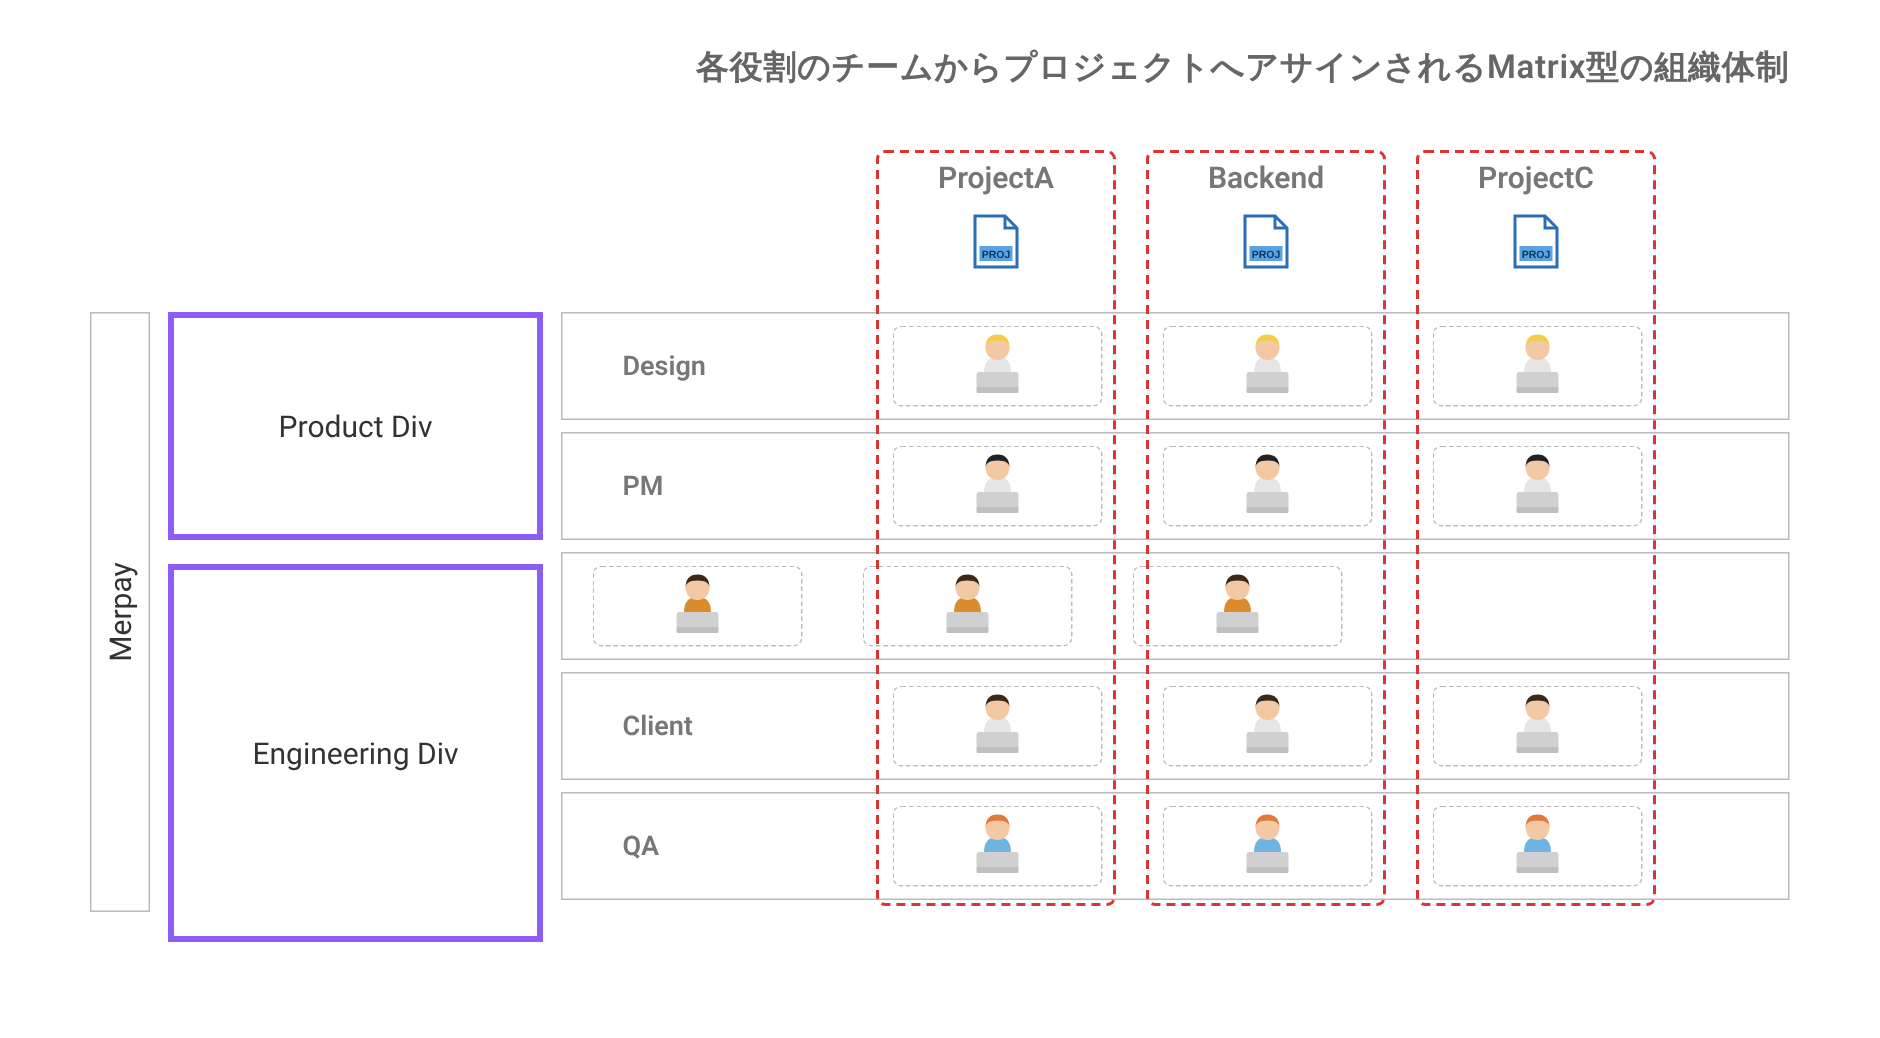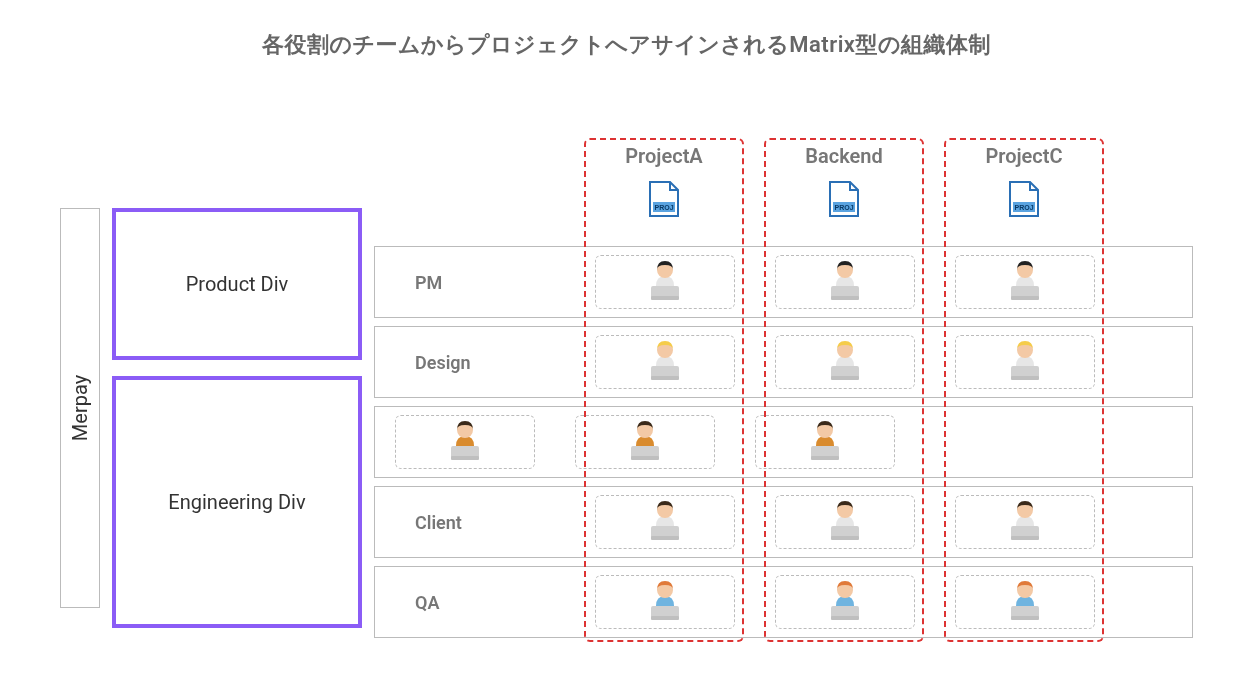--- a/index.html
+++ b/index.html
@@ -4,21 +4,21 @@
 <style>
   * { box-sizing: border-box; }
   body {
     margin: 0;
     padding: 30px 60px;
     font-family: -apple-system, BlinkMacSystemFont, "Segoe UI", Roboto, "Helvetica Neue", Arial, sans-serif;
     background: #fff;
     width: 1253px;
   }
   .title {
-    text-align: center;
+    text-align: right;
     font-size: 22px;
     font-weight: 600;
     color: #666;
     margin-bottom: 40px;
     letter-spacing: 0.5px;
   }
   .layout {
     display: flex;
     gap: 12px;
     position: relative;
@@ -50,21 +50,20 @@
     border: 4px solid #8b5cf6;
     display: flex;
     align-items: center;
     justify-content: center;
     font-size: 20px;
     color: #333;
   }
   .rows-col {
     flex: 1;
     position: relative;
-    margin-top: 38px;
   }
   .projects-header {
     height: 108px;
     display: flex;
     padding-left: 200px;
   }
   .proj-head {
     width: 180px;
     text-align: center;
     padding-top: 6px;
@@ -159,20 +158,58 @@
         <div class="proj-head"><div class="plabel">ProjectC</div>
     <span class="proj-icon"><svg width="44" height="40" viewBox="0 0 44 40">
     <path d="M8 2 H28 L36 10 V36 H8 Z" fill="#fff" stroke="#2a6fb5" stroke-width="2"></path>
     <path d="M28 2 V10 H36" fill="none" stroke="#2a6fb5" stroke-width="2"></path>
     <rect x="11" y="22" width="22" height="10" fill="#5aa3e0"></rect>
     <text x="22" y="30" font-size="7" font-weight="700" fill="#0a3a66" text-anchor="middle" font-family="Arial">PROJ</text>
   </svg></span></div>
       </div>
     <div class="role-rows" id="role-rows">
         <div class="role-row">
+          <div class="role-label">Design</div>
+          <div class="role-cells">
+            <div class="cell">
+              <div class="cell-inner">
+      <span class="person"><svg width="46" height="44" viewBox="0 0 46 44">
+    <rect x="9" y="28" width="28" height="12" rx="2" fill="#d0d0d0"></rect>
+    <rect x="9" y="38" width="28" height="4" rx="1" fill="#bfbfbf"></rect>
+    <path d="M14 28 Q14 18 23 18 Q32 18 32 28 Z" fill="#e6e6e6"></path>
+    <circle cx="23" cy="12" r="8" fill="#f3c9a5"></circle>
+    <path d="M15 12 Q15 3 23 3 Q31 3 31 12 Q31 7 23 7 Q15 7 15 12 Z" fill="#f5cc4a"></path>
+  </svg></span>
+    </div>
+            </div>
+            <div class="cell">
+              <div class="cell-inner">
+      <span class="person"><svg width="46" height="44" viewBox="0 0 46 44">
+    <rect x="9" y="28" width="28" height="12" rx="2" fill="#d0d0d0"></rect>
+    <rect x="9" y="38" width="28" height="4" rx="1" fill="#bfbfbf"></rect>
+    <path d="M14 28 Q14 18 23 18 Q32 18 32 28 Z" fill="#e6e6e6"></path>
+    <circle cx="23" cy="12" r="8" fill="#f3c9a5"></circle>
+    <path d="M15 12 Q15 3 23 3 Q31 3 31 12 Q31 7 23 7 Q15 7 15 12 Z" fill="#f5cc4a"></path>
+  </svg></span>
+    </div>
+            </div>
+            <div class="cell">
+              <div class="cell-inner">
+      <span class="person"><svg width="46" height="44" viewBox="0 0 46 44">
+    <rect x="9" y="28" width="28" height="12" rx="2" fill="#d0d0d0"></rect>
+    <rect x="9" y="38" width="28" height="4" rx="1" fill="#bfbfbf"></rect>
+    <path d="M14 28 Q14 18 23 18 Q32 18 32 28 Z" fill="#e6e6e6"></path>
+    <circle cx="23" cy="12" r="8" fill="#f3c9a5"></circle>
+    <path d="M15 12 Q15 3 23 3 Q31 3 31 12 Q31 7 23 7 Q15 7 15 12 Z" fill="#f5cc4a"></path>
+  </svg></span>
+    </div>
+            </div>
+          </div>
+        </div>
+        <div class="role-row">
           <div class="role-label">PM</div>
           <div class="role-cells">
             <div class="cell">
               <div class="cell-inner">
       <span class="person"><svg width="46" height="44" viewBox="0 0 46 44">
     <rect x="9" y="28" width="28" height="12" rx="2" fill="#d0d0d0"></rect>
     <rect x="9" y="38" width="28" height="4" rx="1" fill="#bfbfbf"></rect>
     <path d="M14 28 Q14 18 23 18 Q32 18 32 28 Z" fill="#e6e6e6"></path>
     <circle cx="23" cy="12" r="8" fill="#f3c9a5"></circle>
     <path d="M15 12 Q15 3 23 3 Q31 3 31 12 Q31 7 23 7 Q15 7 15 12 Z" fill="#222222"></path>
@@ -191,58 +228,20 @@
     </div>
             </div>
             <div class="cell">
               <div class="cell-inner">
       <span class="person"><svg width="46" height="44" viewBox="0 0 46 44">
     <rect x="9" y="28" width="28" height="12" rx="2" fill="#d0d0d0"></rect>
     <rect x="9" y="38" width="28" height="4" rx="1" fill="#bfbfbf"></rect>
     <path d="M14 28 Q14 18 23 18 Q32 18 32 28 Z" fill="#e6e6e6"></path>
     <circle cx="23" cy="12" r="8" fill="#f3c9a5"></circle>
     <path d="M15 12 Q15 3 23 3 Q31 3 31 12 Q31 7 23 7 Q15 7 15 12 Z" fill="#222222"></path>
-  </svg></span>
-    </div>
-            </div>
-          </div>
-        </div>
-        <div class="role-row">
-          <div class="role-label">Design</div>
-          <div class="role-cells">
-            <div class="cell">
-              <div class="cell-inner">
-      <span class="person"><svg width="46" height="44" viewBox="0 0 46 44">
-    <rect x="9" y="28" width="28" height="12" rx="2" fill="#d0d0d0"></rect>
-    <rect x="9" y="38" width="28" height="4" rx="1" fill="#bfbfbf"></rect>
-    <path d="M14 28 Q14 18 23 18 Q32 18 32 28 Z" fill="#e6e6e6"></path>
-    <circle cx="23" cy="12" r="8" fill="#f3c9a5"></circle>
-    <path d="M15 12 Q15 3 23 3 Q31 3 31 12 Q31 7 23 7 Q15 7 15 12 Z" fill="#f5cc4a"></path>
-  </svg></span>
-    </div>
-            </div>
-            <div class="cell">
-              <div class="cell-inner">
-      <span class="person"><svg width="46" height="44" viewBox="0 0 46 44">
-    <rect x="9" y="28" width="28" height="12" rx="2" fill="#d0d0d0"></rect>
-    <rect x="9" y="38" width="28" height="4" rx="1" fill="#bfbfbf"></rect>
-    <path d="M14 28 Q14 18 23 18 Q32 18 32 28 Z" fill="#e6e6e6"></path>
-    <circle cx="23" cy="12" r="8" fill="#f3c9a5"></circle>
-    <path d="M15 12 Q15 3 23 3 Q31 3 31 12 Q31 7 23 7 Q15 7 15 12 Z" fill="#f5cc4a"></path>
-  </svg></span>
-    </div>
-            </div>
-            <div class="cell">
-              <div class="cell-inner">
-      <span class="person"><svg width="46" height="44" viewBox="0 0 46 44">
-    <rect x="9" y="28" width="28" height="12" rx="2" fill="#d0d0d0"></rect>
-    <rect x="9" y="38" width="28" height="4" rx="1" fill="#bfbfbf"></rect>
-    <path d="M14 28 Q14 18 23 18 Q32 18 32 28 Z" fill="#e6e6e6"></path>
-    <circle cx="23" cy="12" r="8" fill="#f3c9a5"></circle>
-    <path d="M15 12 Q15 3 23 3 Q31 3 31 12 Q31 7 23 7 Q15 7 15 12 Z" fill="#f5cc4a"></path>
   </svg></span>
     </div>
             </div>
           </div>
         </div>
         <div class="role-row">
           <div class="role-cells">
             <div class="cell">
               <div class="cell-inner">
       <span class="person"><svg width="46" height="44" viewBox="0 0 46 44">

